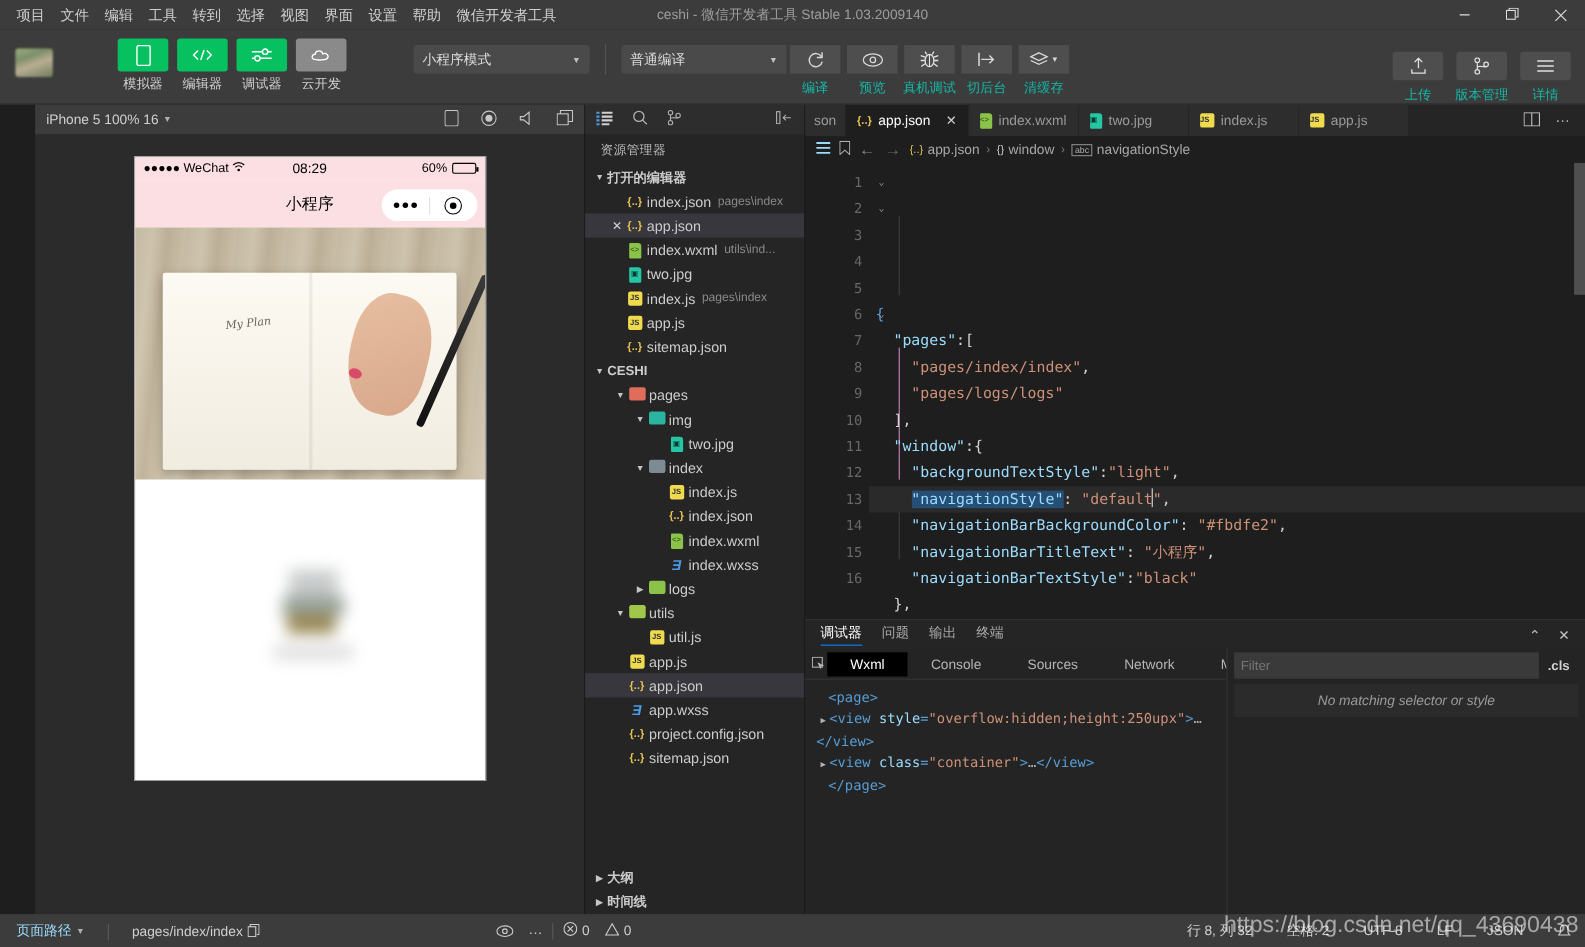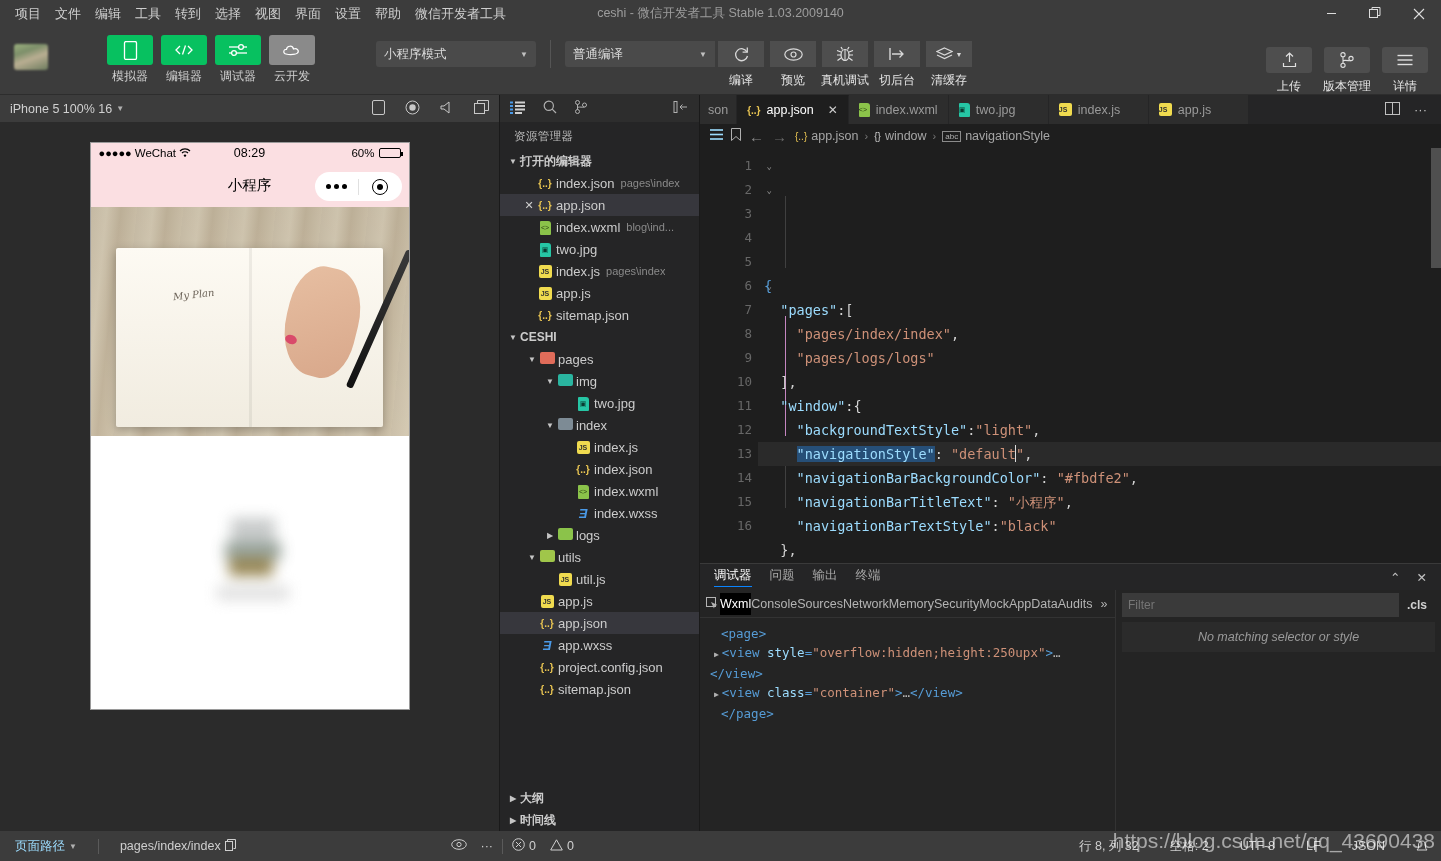--- a/index.html
+++ b/index.html
@@ -67,27 +67,27 @@
     font-size:12.5px; color:#dcdcdc; cursor:pointer;
   }
   .tb-select2 .caret { margin-left:auto; font-size:8px; color:#c0c0c0; }
 
   .tb-act { width:52px; display:flex; flex-direction:column; align-items:center; margin-top:6px;}
   .tb-act .sq {
     width:46px; height:26px; background:#4e4e4e; display:flex; align-items:center;
     justify-content:center; cursor:pointer; border-radius:0;
   }
   .tb-act:first-child .sq { border-radius:0; }
-  .tb-act .lb { font-size:12px; color:#e5e5e5; margin-top:5px; white-space:nowrap; }
+  .tb-act .lb { font-size:12px; color:#14b8a6; margin-top:5px; white-space:nowrap; }
 
   .tb-right { margin-left:auto; display:flex; gap:6px; margin-top:6px; }
   .tb-right .tb-act .sq { background:#4e4e4e; border-radius:3px; }
 
   
-  .main { flex:1; display:flex; min-height:0; }
+  .main { flex:1; display:flex; min-height:0;margin-left:32px; }
 
   
   .simulator {
     width:500px; background:#2b2b2b; display:flex; flex-direction:column;
     border-right:1px solid #1a1a1a; flex:0 0 500px;
   }
   .sim-bar {
     height:27px; background:#3c3c3c; display:flex; align-items:center;
     padding:0 10px; font-size:12.5px; color:#d0d0d0; flex:0 0 27px;
   }
@@ -285,21 +285,21 @@
   .dbg-tabs .dt { cursor:pointer; padding-bottom:2px; }
   .dbg-tabs .dt.active { color:#ffffff; border-bottom:1px solid #0a84ff; }
   .dbg-tabs .right { margin-left:auto; display:flex; gap:16px; color:#c0c0c0; }
   .dbg-body { flex:1; display:flex; min-height:0; }
   .dt-left { flex:1; display:flex; flex-direction:column; min-width:0; background:#242424; }
   .dt-toolbar {
     height:28px; display:flex; align-items:center; gap:0px; padding:0 6px;
     font-size:12.5px; color:#b4b4b4; flex:0 0 28px; border-bottom:1px solid #333;
   }
   .dt-toolbar .pick { width:28px; display:flex; align-items:center; justify-content:center; cursor:pointer; }
-  .dt-toolbar .dtab { padding:4px 0; cursor:pointer; white-space:nowrap; }
+  .dt-toolbar .dtab { padding:4px 21px; cursor:pointer; white-space:nowrap; }
   .dt-toolbar .dtab.active { background:#000000; color:#ffffff; }
   .dt-toolbar .chev { padding:0 8px; color:#b4b4b4; }
   .dt-toolbar .warn { color:#e8b84b; display:flex; align-items:center; gap:3px; }
   .dt-toolbar .right { margin-left:auto; display:flex; align-items:center; gap:10px; padding-right:6px;}
   .wxml-tree {
     flex:1; padding:6px 10px; font-family:"DejaVu Sans Mono", monospace;
     font-size:12.5px; line-height:19px; color:#9cdcfe; overflow:hidden;
   }
   .wxml-tree .tag { color:#569cd6; }
   .wxml-tree .attr { color:#9cdcfe; }
@@ -327,21 +327,21 @@
   .no-match {
     margin:6px; padding:8px; text-align:center; font-size:12.5px; color:#9a9a9a;
     font-style:italic; background:#2b2b2b;
   }
 
   
   .statusbar {
     height:30px; flex:0 0 30px; background:#3c3c3c; display:flex; align-items:center;
     font-size:12.5px; color:#cfcfcf;
   }
-  .sb-left { display:flex; align-items:center; gap:12px; width:500px; padding-left:8px; }
+  .sb-left { display:flex; align-items:flex-end; gap:12px; width:500px; padding-left:8px; }
   .sb-item { display:flex; align-items:center; gap:4px; padding:0 7px; cursor:pointer; }
   .sb-sep { width:1px; height:15px; background:#5a5a5a; margin:0 2px; }
   .sb-right { display:flex; align-items:center; gap:17px; margin-left:auto; padding-right:6px; }
   .watermark {
     position:absolute; right:6px; bottom:8px; font-size:21px; color:rgba(255,255,255,0.55);
     font-family:"Liberation Sans", sans-serif; pointer-events:none; white-space:nowrap;
     letter-spacing:0px;
   }
 </style>
 </head>
@@ -664,21 +664,21 @@
             <span style="width:22px;flex:0 0 22px;"></span>
             <span class="closex">✕</span>
             <span class="ic"><span class="ic-json">{..}</span></span>
             <span class="nm">app.json</span>
           </div>
           <div class="row">
             <span style="width:22px;flex:0 0 22px;"></span>
             <span class="closex"></span>
             <span class="ic"><span class="ic-wxml">&lt;&gt;</span></span>
             <span class="nm">index.wxml</span>
-            <span class="sub">blog\ind...</span>
+            <span class="sub">utils\ind...</span>
           </div>
           <div class="row">
             <span style="width:22px;flex:0 0 22px;"></span>
             <span class="closex"></span>
             <span class="ic"><span class="ic-img">▣</span></span>
             <span class="nm">two.jpg</span>
           </div>
           <div class="row">
             <span style="width:22px;flex:0 0 22px;"></span>
             <span class="closex"></span>

